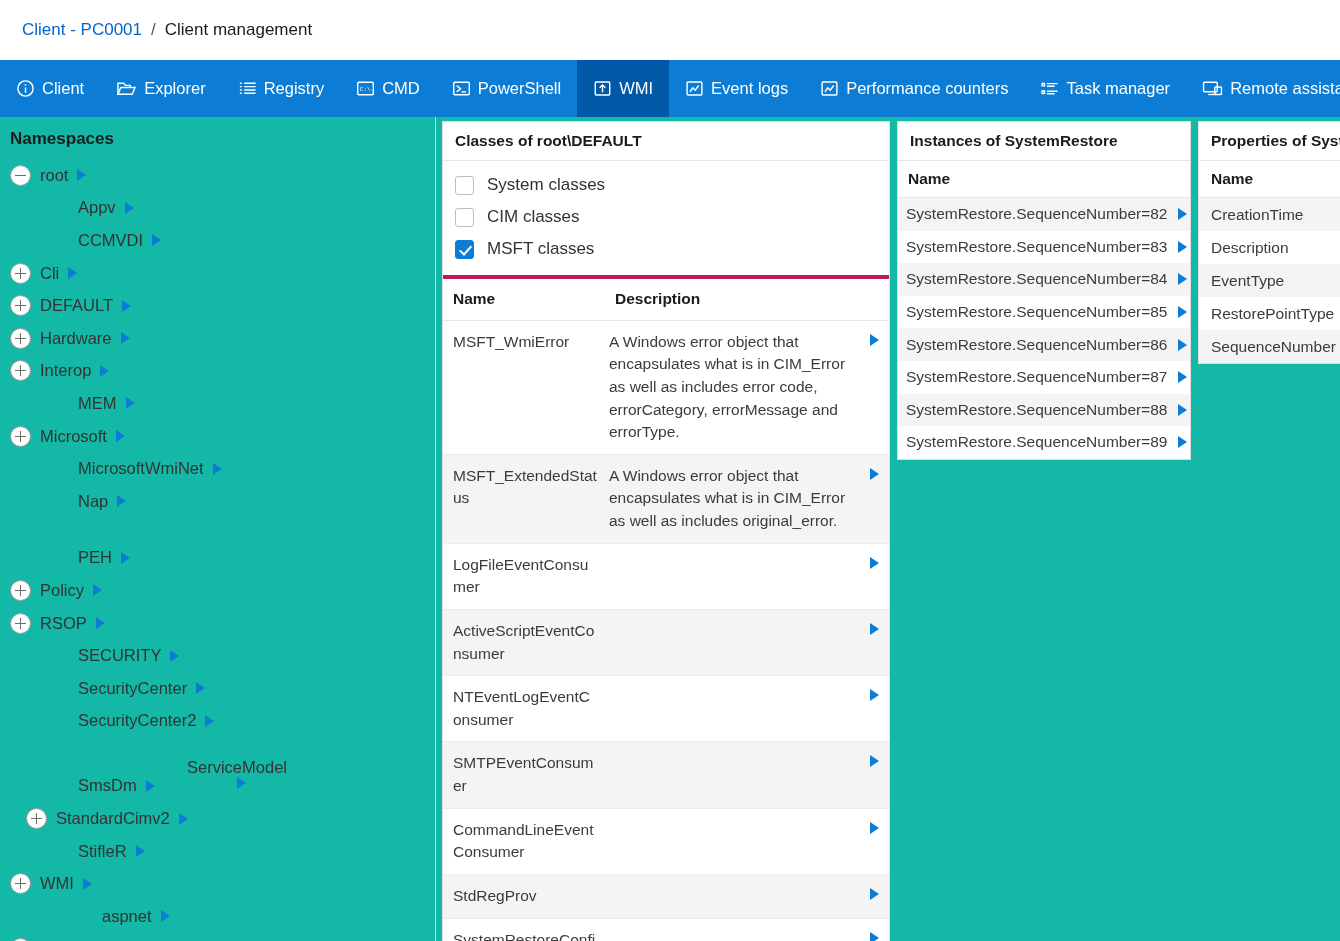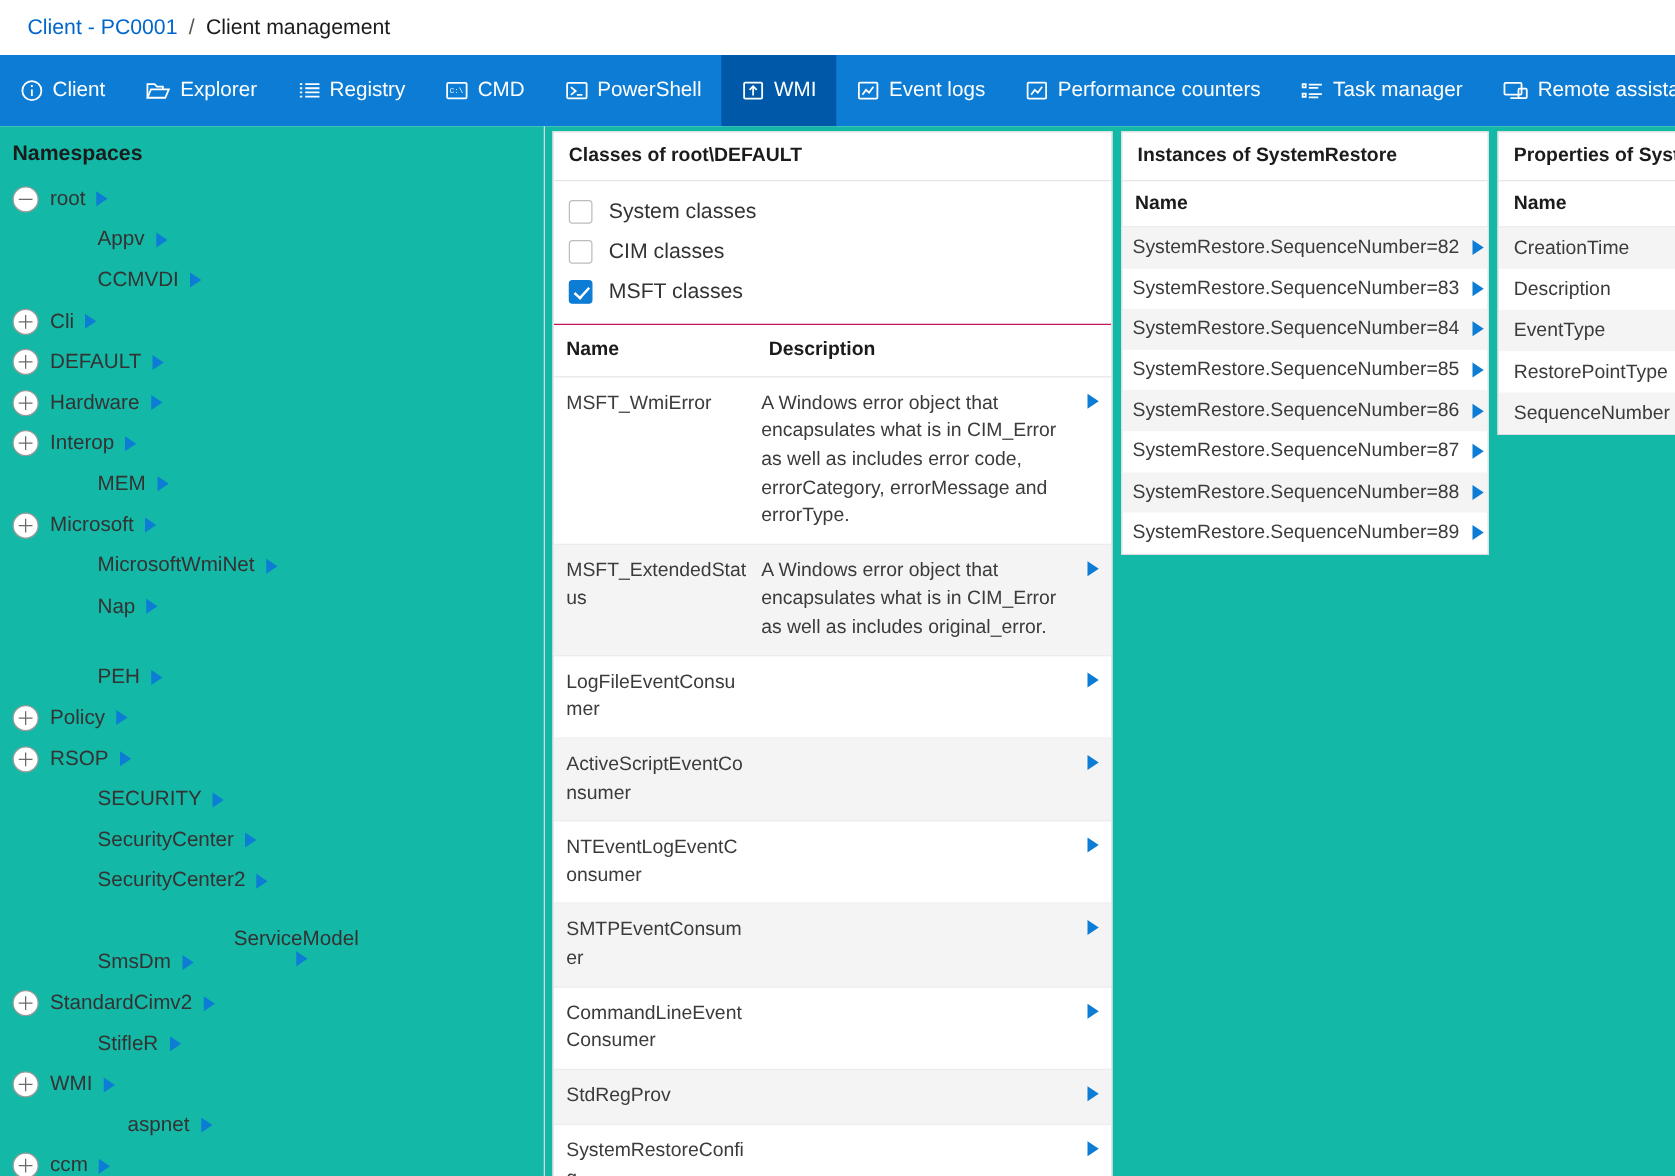--- a/index.html
+++ b/index.html
@@ -8,21 +8,21 @@
     width: 1340px; height: 941px;
     overflow: hidden;
     background: #ffffff;
     font-family: "Liberation Sans", sans-serif;
     color: #1b1b1b;
     -webkit-font-smoothing: antialiased;
   }
 
   
   .breadcrumb {
-    height: 44px;
+    height: 60px;
     display: flex;
     align-items: center;
     padding-left: 22px;
     font-size: 17px;
     background: #ffffff;
   }
   .bc-link { color: #0066cc; cursor: pointer; }
   .bc-sep { color: #555; margin: 0 9px; }
   .bc-current { color: #1b1b1b; }
 
@@ -138,21 +138,21 @@
   }
   .col-head > div { padding: 9px 12px; }
 
   
   .classes-pane {
     width: 448px;
     flex: 0 0 448px;
     margin-left: 6px;
     margin-top: 4px;
   }
-  .chk-group { padding: 8px 12px 10px 12px; border-bottom: 1px solid #be185d; }
+  .chk-group { padding: 8px 12px 10px 12px; border-bottom: 4px solid #be185d; }
   .chk-row {
     display: flex; align-items: center;
     height: 32px; font-size: 17px; color: #333; cursor: pointer;
   }
   .chk-box {
     width: 19px; height: 19px;
     border: 1px solid #bdbdbd;
     border-radius: 3px;
     background: #fff;
     margin-right: 13px;
@@ -425,21 +425,21 @@
         <div class="ns-item" style="padding-left: 48px; flex-direction: column;">
           <span class="ns-toggle none"></span>
           <span class="ns-label">ServiceModel</span>
           <span class="ns-arrow"></span>
         </div>
         <div class="ns-item" style="padding-left: 48px;">
           <span class="ns-toggle none"></span>
           <span class="ns-label">SmsDm</span>
           <span class="ns-arrow"></span>
         </div>
-        <div class="ns-item" style="padding-left: 10px;">
+        <div class="ns-item" style="padding-left: 26px;">
           <span class="ns-toggle plus"></span>
           <span class="ns-label">StandardCimv2</span>
           <span class="ns-arrow"></span>
         </div>
         <div class="ns-item" style="padding-left: 48px;">
           <span class="ns-toggle none"></span>
           <span class="ns-label">StifleR</span>
           <span class="ns-arrow"></span>
         </div>
         <div class="ns-item" style="padding-left: 10px;">

